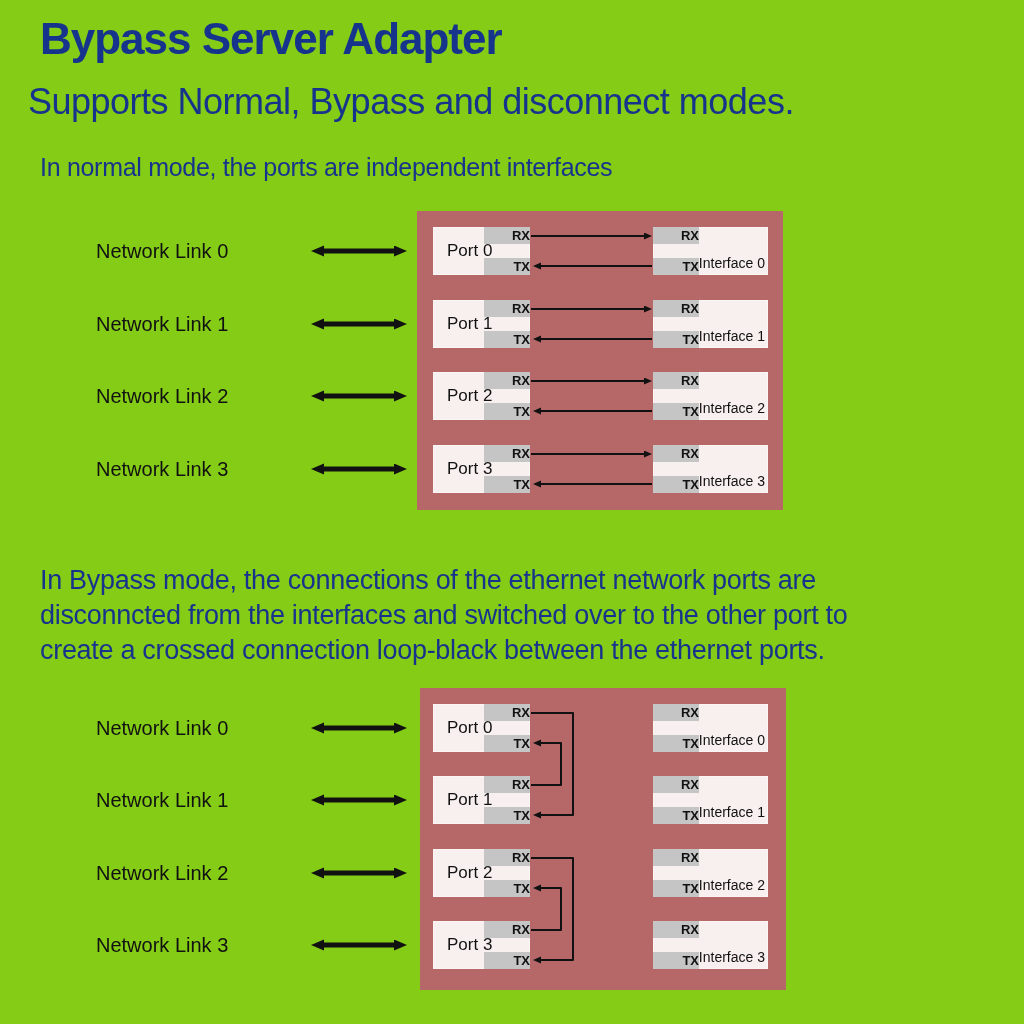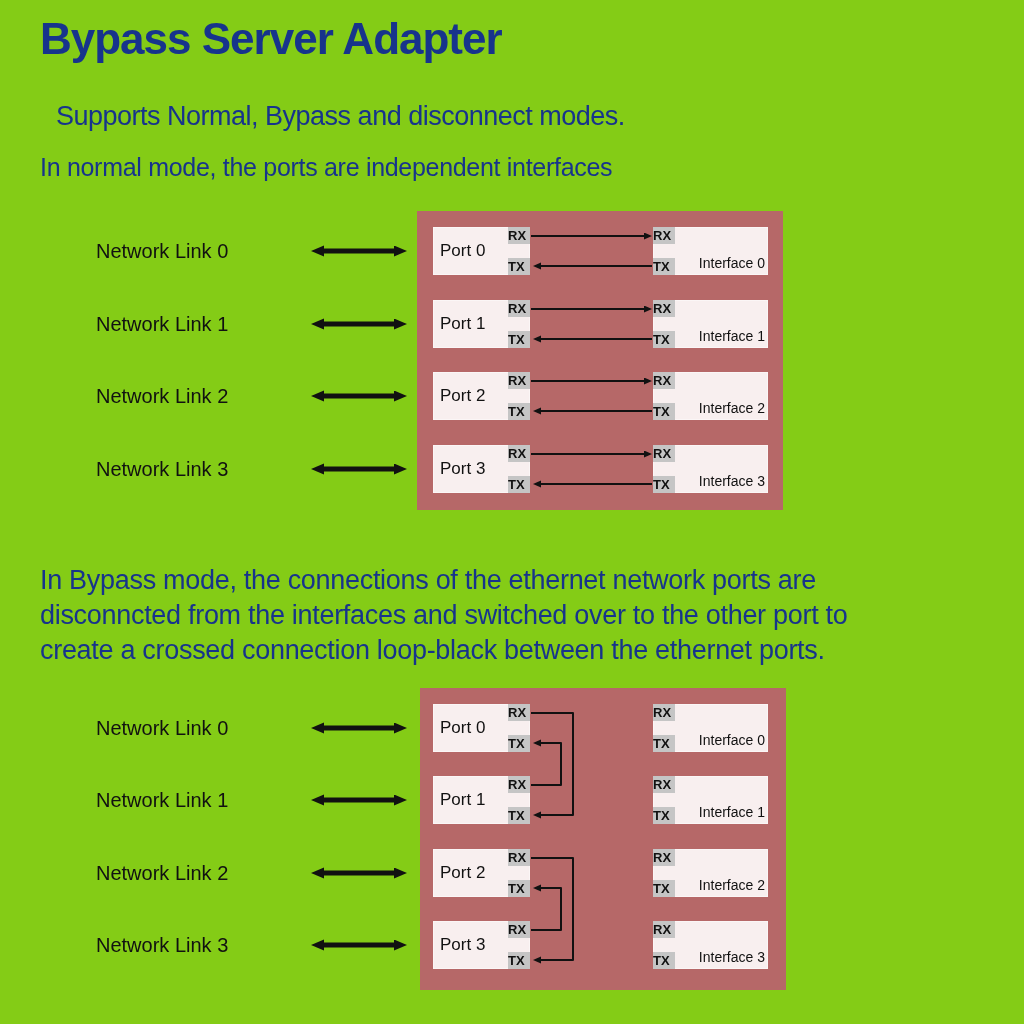--- a/index.html
+++ b/index.html
@@ -6,24 +6,23 @@
   .canvas{
     position:relative;width:1024px;height:1024px;background:#84cc16;overflow:hidden;
     font-family:"Liberation Sans", sans-serif;
   }
   .title{
     position:absolute;left:40px;top:14px;
     font-size:44px;font-weight:bold;letter-spacing:-1px;
     color:var(--heading-navy);
   }
   .subtitle{
-    position:absolute;left:56px;top:81px;
-    font-size:27px;letter-spacing:-0.5px;
-    color:var(--heading-navy);
-    margin-top:20px;
+    position:absolute;left:28px;top:81px;
+    font-size:36px;letter-spacing:-0.5px;
+    color:var(--heading-navy);
   }
   .intro{
     position:absolute;left:40px;top:153px;
     font-size:25px;letter-spacing:-0.3px;
     color:var(--heading-navy);
   }
   .bypass-text{
     position:absolute;left:40px;top:551px;
     font-size:27px;line-height:35px;letter-spacing:-0.3px;
     color:var(--heading-navy);
@@ -36,29 +35,29 @@
     position:absolute;left:96px;width:200px;height:26px;line-height:26px;
     text-align:left;font-size:20px;color:#111;
   }
   .pbox,.ibox{
     position:absolute;height:48px;box-sizing:border-box;
     background:var(--box-fill);border:1px solid #fbf6f6;
   }
   .pbox{left:433px;width:97px;}
   .ibox{left:653px;width:115px;}
   .btext{
-    position:absolute;left:6px;top:0;line-height:46px;font-size:17px;color:#111;white-space:nowrap;
+    position:absolute;left:13px;top:0;line-height:46px;font-size:17px;color:#111;white-space:nowrap;
   }
   .itext{
     position:absolute;left:24px;right:2px;top:12px;line-height:46px;font-size:14px;color:#111;
     text-align:right;white-space:nowrap;
   }
   .tab{
-    position:absolute;width:22px;height:17px;background:var(--tab-gray);
-    font-size:13px;font-weight:600;line-height:17px;text-align:left;color:#111;
+    position:absolute;width:46px;height:17px;background:var(--tab-gray);
+    font-size:13px;font-weight:600;line-height:17px;text-align:right;color:#111;
   }
   .rx-r{right:-1px;top:-1px;} .tx-r{right:-1px;bottom:-1px;}
   .rx-l{left:-1px;top:-1px;}  .tx-l{left:-1px;bottom:-1px;}
   .overlay{position:absolute;left:0;top:0;pointer-events:none;}
   .conn{stroke:var(--line-black);stroke-width:2;fill:none;stroke-linejoin:round;}
   .biglink{stroke:var(--line-black);stroke-width:5;}
   .mk{fill:var(--line-black);}
 </style>
 </head>
 <body>

